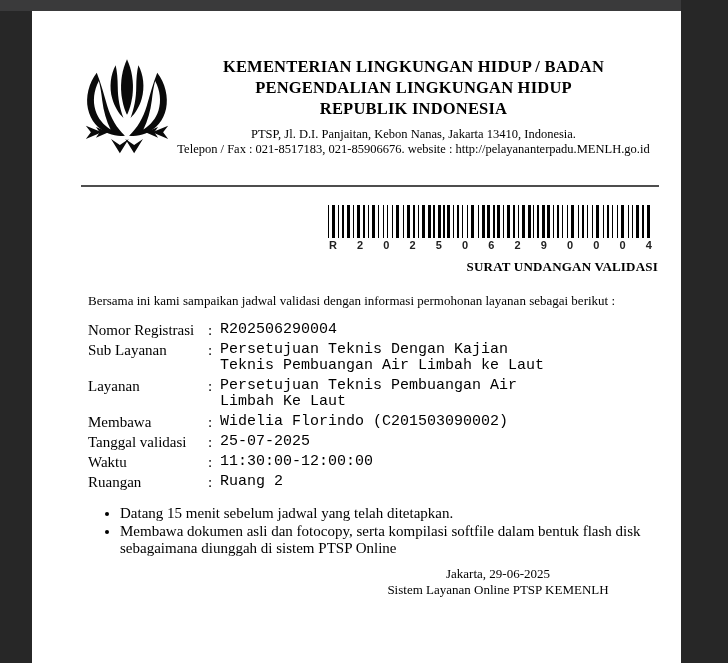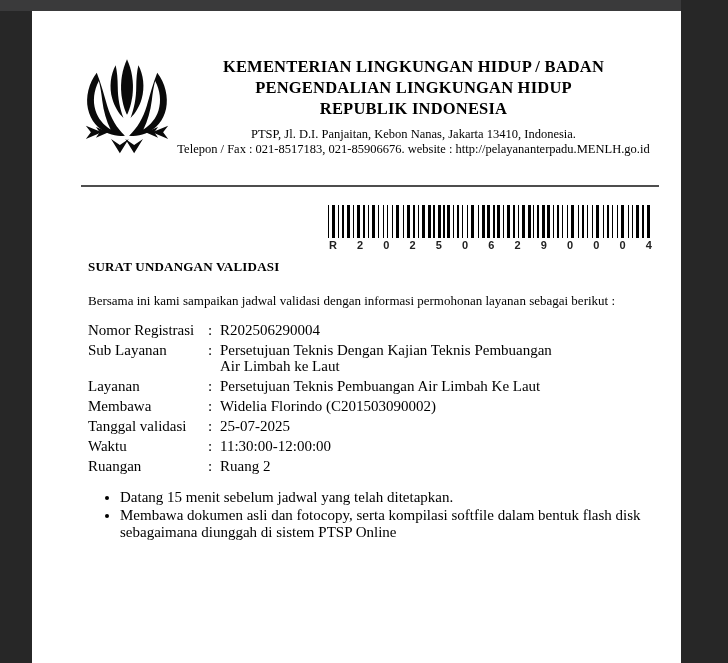--- a/index.html
+++ b/index.html
@@ -17,28 +17,28 @@
 
   .rule{height:2px;background:#4e4e4e;margin:27px -1px 0 -7px;}
 
   .barcode{width:325px;margin:18px 5px 0 auto;}
   .bars{height:33px;display:flex;align-items:stretch;overflow:hidden;}
   .bars span{background:#000;height:100%;flex:0 0 auto;}
   .bcdigits{display:flex;justify-content:space-between;margin-top:1px;padding:0 1px;
             font-family:"Liberation Sans",sans-serif;font-size:11px;font-weight:600;
             color:#222;line-height:12px;}
 
-  .doc-title{text-align:left;font-weight:bold;font-size:13px;margin-top:8px;letter-spacing:.2px;}
+  .doc-title{text-align:right;font-weight:bold;font-size:13px;margin-top:8px;letter-spacing:.2px;}
   .intro{margin:18px 0 0 0;font-size:13px;line-height:16px;}
 
   table.fields{margin-top:13px;border-collapse:collapse;font-size:15px;}
   table.fields td{vertical-align:top;padding:0 0 4px 0;line-height:16px;}
   td.lbl{width:120px;}
   td.sep{width:12px;}
-  td.val{width:350px;}
+  td.val{width:350px;font-family:Liberation Mono, monospace;}
 
   .notes-head{font-size:13px;line-height:16px;margin-top:0;}
   ul.notes{margin:11px 0 0 0;padding-left:32px;font-size:15px;}
   ul.notes li{line-height:17.5px;}
 
   .signoff{width:300px;margin:8px 10px 0 auto;text-align:center;font-size:13px;line-height:16px;}
 </style>
 </head>
 <body>
 
@@ -215,16 +215,20 @@
             </tr>
           </tbody>
       </table>
 
 
       <ul class="notes">
           <li>Datang 15 menit sebelum jadwal yang telah ditetapkan.</li>
           <li>Membawa dokumen asli dan fotocopy, serta kompilasi softfile dalam bentuk flash disk sebagaimana diunggah di sistem PTSP Online</li>
         </ul>
 
+      <div class="signoff">
+        <div>Jakarta, 29-06-2025</div>
+        <div>Sistem Layanan Online PTSP KEMENLH</div>
+      </div>
 
     </div>
   </div>
 </div>
 
 </body></html>

